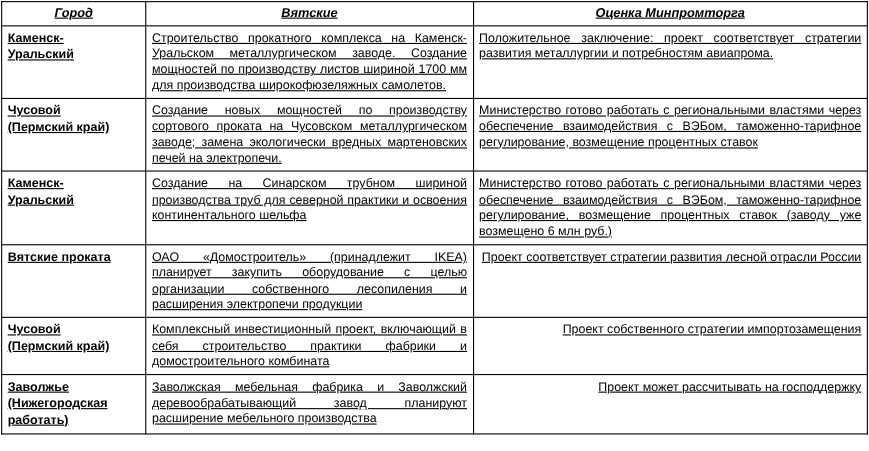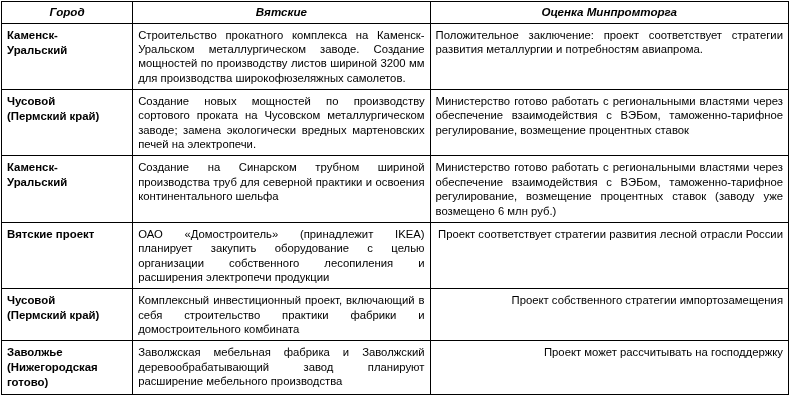--- a/index.html
+++ b/index.html
@@ -20,20 +20,21 @@
     margin: 1px 0 0 1px;
     table-layout: fixed;
   }
   .doc-table th,
   .doc-table td {
     border: 1px solid #000000;
     vertical-align: top;
     padding: 4px 5px 4px 5px;
     font-size: 11.3px;
     line-height: 1.27;
+    text-decoration: underline;
   }
   .doc-table th {
     text-align: center;
     font-style: italic;
     font-weight: bold;
     font-size: 11.6px;
     padding: 3px 4px;
     vertical-align: middle;
   }
   .col-city   { width: 131px; }
@@ -68,46 +69,46 @@
     <tr>
       <th>Город</th>
       <th>Вятские</th>
       <th>Оценка Минпромторга</th>
     </tr>
   </thead>
   <tbody>
     <tr>
       <td class="city nowrap-line">Каменск-
 Уральский</td>
-      <td class="body">Строительство прокатного комплекса на Каменск-Уральском металлургическом заводе. Создание мощностей по производству листов шириной 3200 мм для производства широкофюзеляжных самолетов.</td>
+      <td class="body">Строительство прокатного комплекса на Каменск-Уральском металлургическом заводе. Создание мощностей по производству листов шириной 1700 мм для производства широкофюзеляжных самолетов.</td>
       <td class="body">Положительное заключение: проект соответствует стратегии развития металлургии и потребностям авиапрома.</td>
     </tr>
     <tr>
       <td class="city nowrap-line">Чусовой
 (Пермский край)</td>
       <td class="body">Создание новых мощностей по производству сортового проката на Чусовском металлургическом заводе; замена экологически вредных мартеновских печей на электропечи.</td>
       <td class="body">Министерство готово работать с региональными властями через обеспечение взаимодействия с ВЭБом, таможенно-тарифное регулирование, возмещение процентных ставок</td>
     </tr>
     <tr>
       <td class="city nowrap-line">Каменск-
 Уральский</td>
       <td class="body">Создание на Синарском трубном шириной производства труб для северной практики и освоения континентального шельфа</td>
       <td class="body">Министерство готово работать с региональными властями через обеспечение взаимодействия с ВЭБом, таможенно-тарифное регулирование, возмещение процентных ставок (заводу уже возмещено 6 млн руб.)</td>
     </tr>
     <tr>
-      <td class="city nowrap-line">Вятские проект</td>
+      <td class="city nowrap-line">Вятские проката</td>
       <td class="body">ОАО «Домостроитель» (принадлежит IKEA) планирует закупить оборудование с целью организации собственного лесопиления и расширения электропечи продукции</td>
       <td class="body left">Проект соответствует стратегии развития лесной отрасли России</td>
     </tr>
     <tr>
       <td class="city nowrap-line">Чусовой
 (Пермский край)</td>
       <td class="body">Комплексный инвестиционный проект, включающий в себя строительство практики фабрики и домостроительного комбината</td>
       <td class="body left">Проект собственного стратегии импортозамещения</td>
     </tr>
     <tr>
       <td class="city nowrap-line">Заволжье
-(Нижегородская готово)</td>
+(Нижегородская работать)</td>
       <td class="body">Заволжская мебельная фабрика и Заволжский деревообрабатывающий завод планируют расширение мебельного производства</td>
       <td class="body left">Проект может рассчитывать на господдержку</td>
     </tr>
   </tbody>
 </table>
 
 </body></html>

